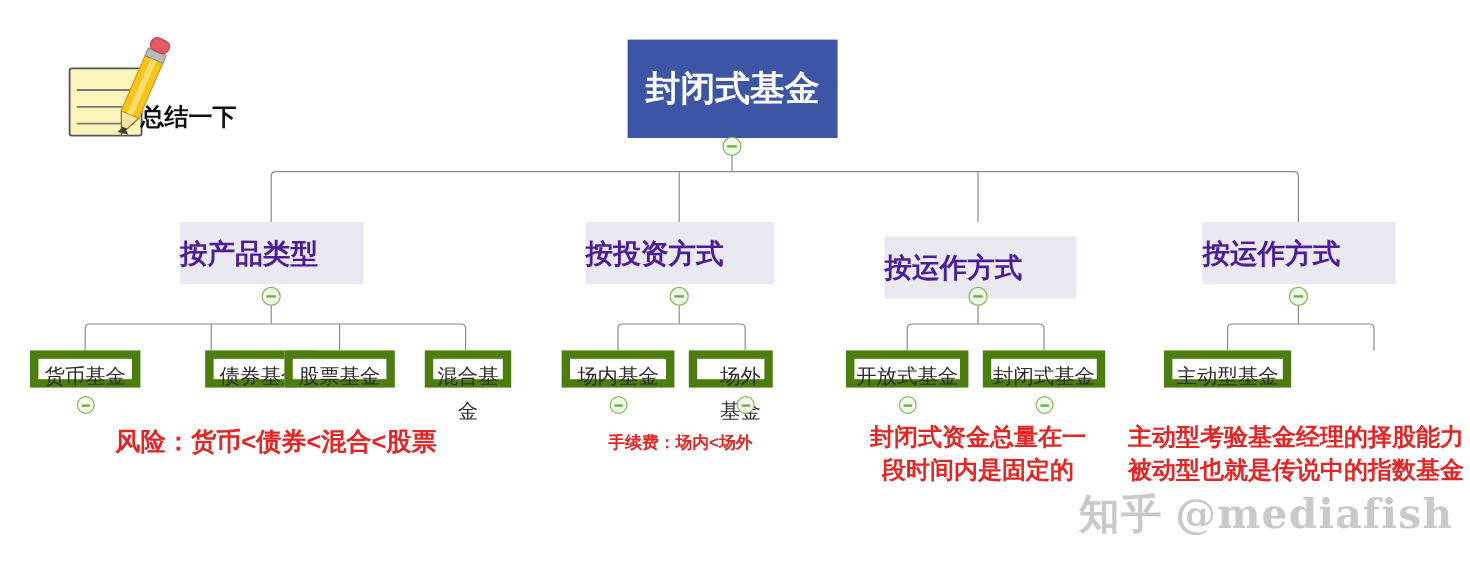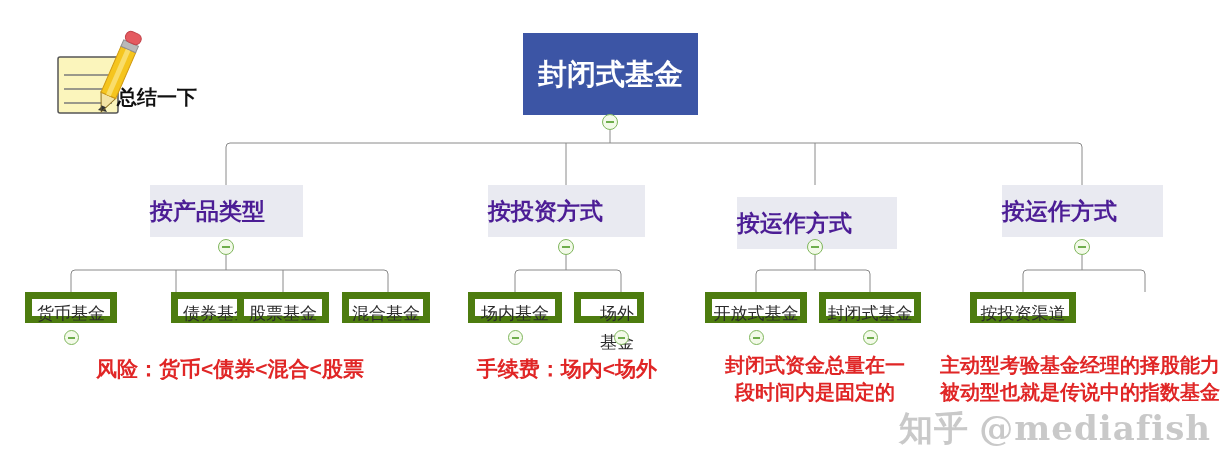--- a/index.html
+++ b/index.html
@@ -96,38 +96,38 @@
   <div class="cat" style="left:1002px;width:161px;">按运作方式</div>
 
   <div class="toggle" style="left:218px;top:239px;"></div>
   <div class="toggle" style="left:558px;top:239px;"></div>
   <div class="toggle" style="left:807px;top:239px;"></div>
   <div class="toggle" style="left:1074px;top:239px;"></div>
 
   <div class="leaf" style="left:25px;width:92px;">货币基金</div>
   <div class="leaf" style="left:130px;width:92px;margin-left:41px;">债券基金</div>
   <div class="leaf" style="left:237px;width:92px;">股票基金</div>
-  <div class="leaf" style="left:342px;width:88px;text-align:center;">混合基金</div>
+  <div class="leaf" style="left:354px;width:72px;text-align:center;">混合基金</div>
 
   <div class="leaf" style="left:468px;width:94px;">场内基金</div>
   <div class="leaf" style="left:574px;width:70px;padding-left:16px;">场外基金</div>
 
   <div class="leaf" style="left:705px;width:102px;">开放式基金</div>
   <div class="leaf" style="left:819px;width:102px;">封闭式基金</div>
 
-  <div class="leaf" style="left:970px;width:106px;">按投资渠道</div>
+  <div class="leaf" style="left:970px;width:106px;">主动型基金</div>
 
   <div class="toggle sm" style="left:64px;top:330px;"></div>
   <div class="toggle sm" style="left:508px;top:330px;"></div>
   <div class="toggle sm" style="left:614px;top:330px;"></div>
   <div class="toggle sm" style="left:749px;top:330px;"></div>
   <div class="toggle sm" style="left:863px;top:330px;"></div>
 
   <div class="ann" style="left:70px;top:355px;width:320px;font-size:21px;">风险：货币&lt;债券&lt;混合&lt;股票</div>
-  <div class="ann" style="left:447px;top:355px;width:240px;font-size:21px;">手续费：场内&lt;场外</div>
+  <div class="ann" style="left:447px;top:355px;width:240px;font-size:14px;">手续费：场内&lt;场外</div>
   <div class="ann" style="left:695px;top:352px;width:240px;">封闭式资金总量在一
 段时间内是固定的</div>
   <div class="ann" style="left:930px;top:352px;width:300px;">主动型考验基金经理的择股能力
 被动型也就是传说中的指数基金</div>
 
   <div class="watermark">
     <span>知乎</span>
     <span class="handle">@mediafish</span>
   </div>
 

